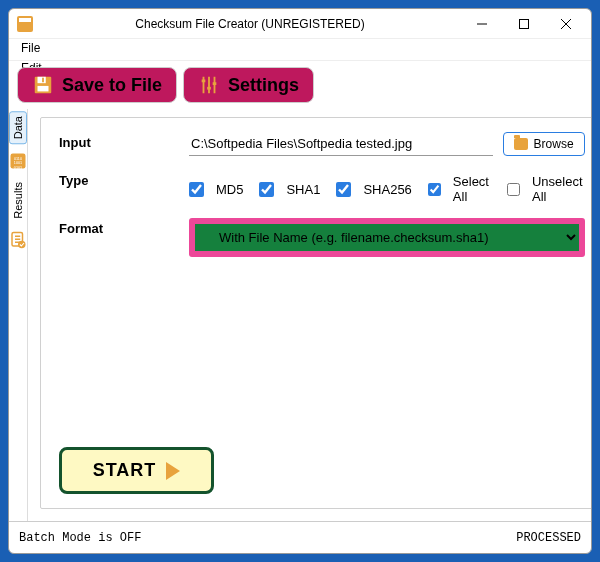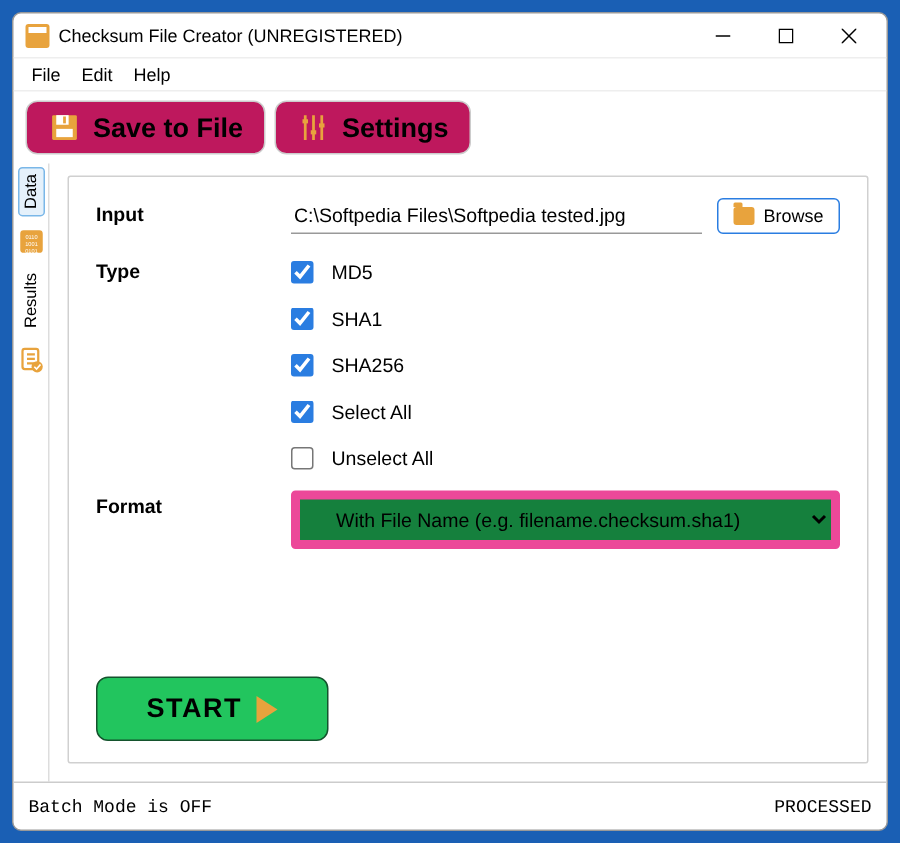--- a/index.html
+++ b/index.html
@@ -1,49 +1,49 @@
 <!DOCTYPE html>
 <html><head>
   <meta charset="utf-8">
   <style>
     * { box-sizing:border-box; margin:0; padding:0; }
     body { font-family:"Segoe UI",Tahoma,sans-serif; font-size:12px; background:#1a5fb4; width:600px; height:562px; overflow:hidden; position:relative; }
     .window { position:absolute; top:8px; left:8px; right:8px; bottom:8px; background:#fff; border:1px solid #999; border-radius:6px; display:flex; flex-direction:column; overflow:hidden; }
-    .titlebar { height:30px; display:flex; align-items:center; padding:0 4px 0 8px; border-bottom:1px solid #eee; }
+    .titlebar { height:30px; display:flex; align-items:center; padding:0 4px 0 8px; border-bottom:1px solid #eee;text-align:center; }
     .titlebar-icon { width:16px; height:16px; background:#e8a33d; border-radius:2px; margin-right:6px; position:relative; }
     .titlebar-icon::before{content:"";position:absolute;top:2px;left:2px;right:2px;height:4px;background:#fff;}
     .titlebar-title { flex:1; font-size:12px; }
     .win-controls { display:flex; }
     .win-btn { width:42px; height:28px; display:flex; align-items:center; justify-content:center; cursor:pointer; }
-    .menubar { height:22px; display:flex; align-items:center; padding:0 6px; gap:2px; border-bottom:1px solid #eee; }
+    .menubar { height:22px; display:flex; padding:0 6px; gap:2px; border-bottom:1px solid #eee;flex-direction:column; }
     .menu-item { padding:2px 6px; cursor:pointer; }
     .toolbar { display:flex; gap:6px; padding:6px 8px; }
     .big-btn { display:flex; align-items:center; gap:8px; padding:6px 14px; border:1px solid #ccc; border-radius:8px; font-size:18px; font-weight:700; cursor:pointer; background:#be185d; }
     .icon-save { width:22px; height:22px; }
     .icon-settings { width:22px; height:22px; }
     .body-row { display:flex; flex:1; min-height:0; }
     .side { width:24px; border-right:1px solid #ddd; display:flex; flex-direction:column; align-items:center; padding-top:2px; gap:8px; }
     .tab-vert { writing-mode:vertical-rl; transform:rotate(180deg); font-size:11px; padding:4px 2px; cursor:pointer; }
     .tab-vert.active { background:#e5f1fb; border:1px solid #7ab7e8; border-radius:3px; }
     .side-icon { width:18px; height:18px; }
     .main { flex:1; padding:8px 12px 12px 12px; display:flex; flex-direction:column; min-height:0; }
     .panel { flex:1; border:1px solid #d0d0d0; border-radius:2px; padding:14px 18px; display:flex; flex-direction:column; gap:14px; overflow:auto; }
     .row { display:flex; align-items:flex-start; gap:10px; }
     .label { width:120px; font-weight:700; font-size:13px; padding-top:3px; }
     .ctl { flex:1; }
     .input-line { display:flex; align-items:center; gap:10px; }
     .input-line input[type=text] { flex:1; border:none; border-bottom:1px solid #999; padding:4px 2px; font-size:13px; outline:none; }
     .browse { display:flex; align-items:center; gap:6px; border:1px solid #2a7de1; border-radius:4px; padding:4px 10px; font-size:12px; cursor:pointer; background:#fff; }
     .folder-icon{width:14px;height:12px;background:#e8a33d;border-radius:2px;position:relative;}
     .folder-icon::before{content:"";position:absolute;top:-3px;left:0;width:6px;height:3px;background:#e8a33d;border-radius:1px 1px 0 0;}
-    .checks { display:flex; flex-direction:column; gap:16px; padding-top:4px; }
+    .checks { display:flex; gap:16px; padding-top:4px; }
     .chk { display:flex; align-items:center; gap:12px; font-size:13px; cursor:pointer; }
     .chk input { width:15px; height:15px; accent-color:#2a7de1; }
     .select { width:100%; padding:5px 20px; border:6px solid #ec4899; border-radius:3px; font-size:13px; background:#15803d; }
-    .start { margin-top:auto; width:155px; padding:10px 0; border:1px solid #14532d; border-radius:8px; background:#22c55e; font-size:18px; font-weight:800; letter-spacing:1px; display:flex; align-items:center; justify-content:center; gap:10px; cursor:pointer; }
+    .start { margin-top:auto; width:155px; padding:10px 0; border:3px solid #14532d; border-radius:8px; background:#fef9c3; font-size:18px; font-weight:800; letter-spacing:1px; display:flex; align-items:center; justify-content:center; gap:10px; cursor:pointer; }
     .play { width:0; height:0; border-left:14px solid #e8a33d; border-top:9px solid transparent; border-bottom:9px solid transparent; }
     .statusbar { height:32px; border-top:1px solid #ccc; display:flex; align-items:center; padding:0 10px; font-family:"Consolas","Courier New",monospace; font-size:12px; justify-content:space-between; }
   </style>
 </head>
 <body>
 
 <div class="window">
 
   <div class="titlebar">
     <div class="titlebar-icon"></div>

